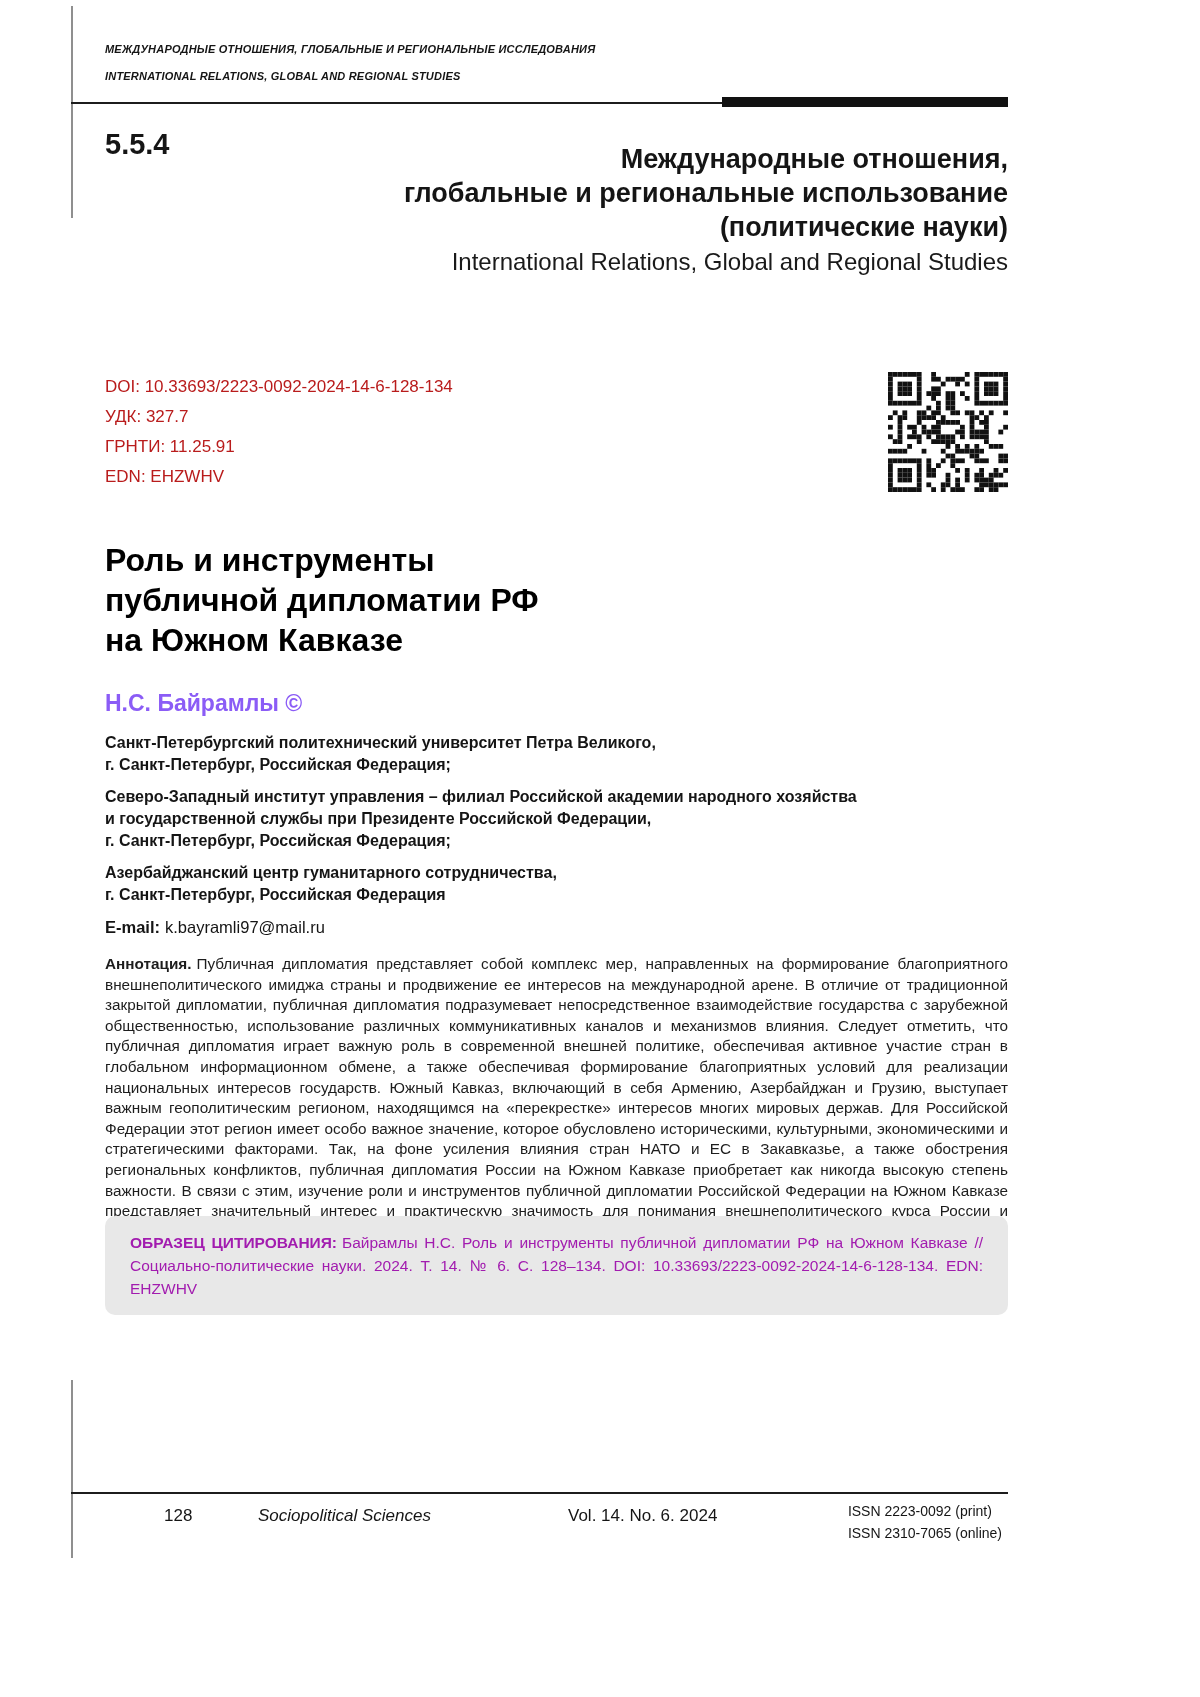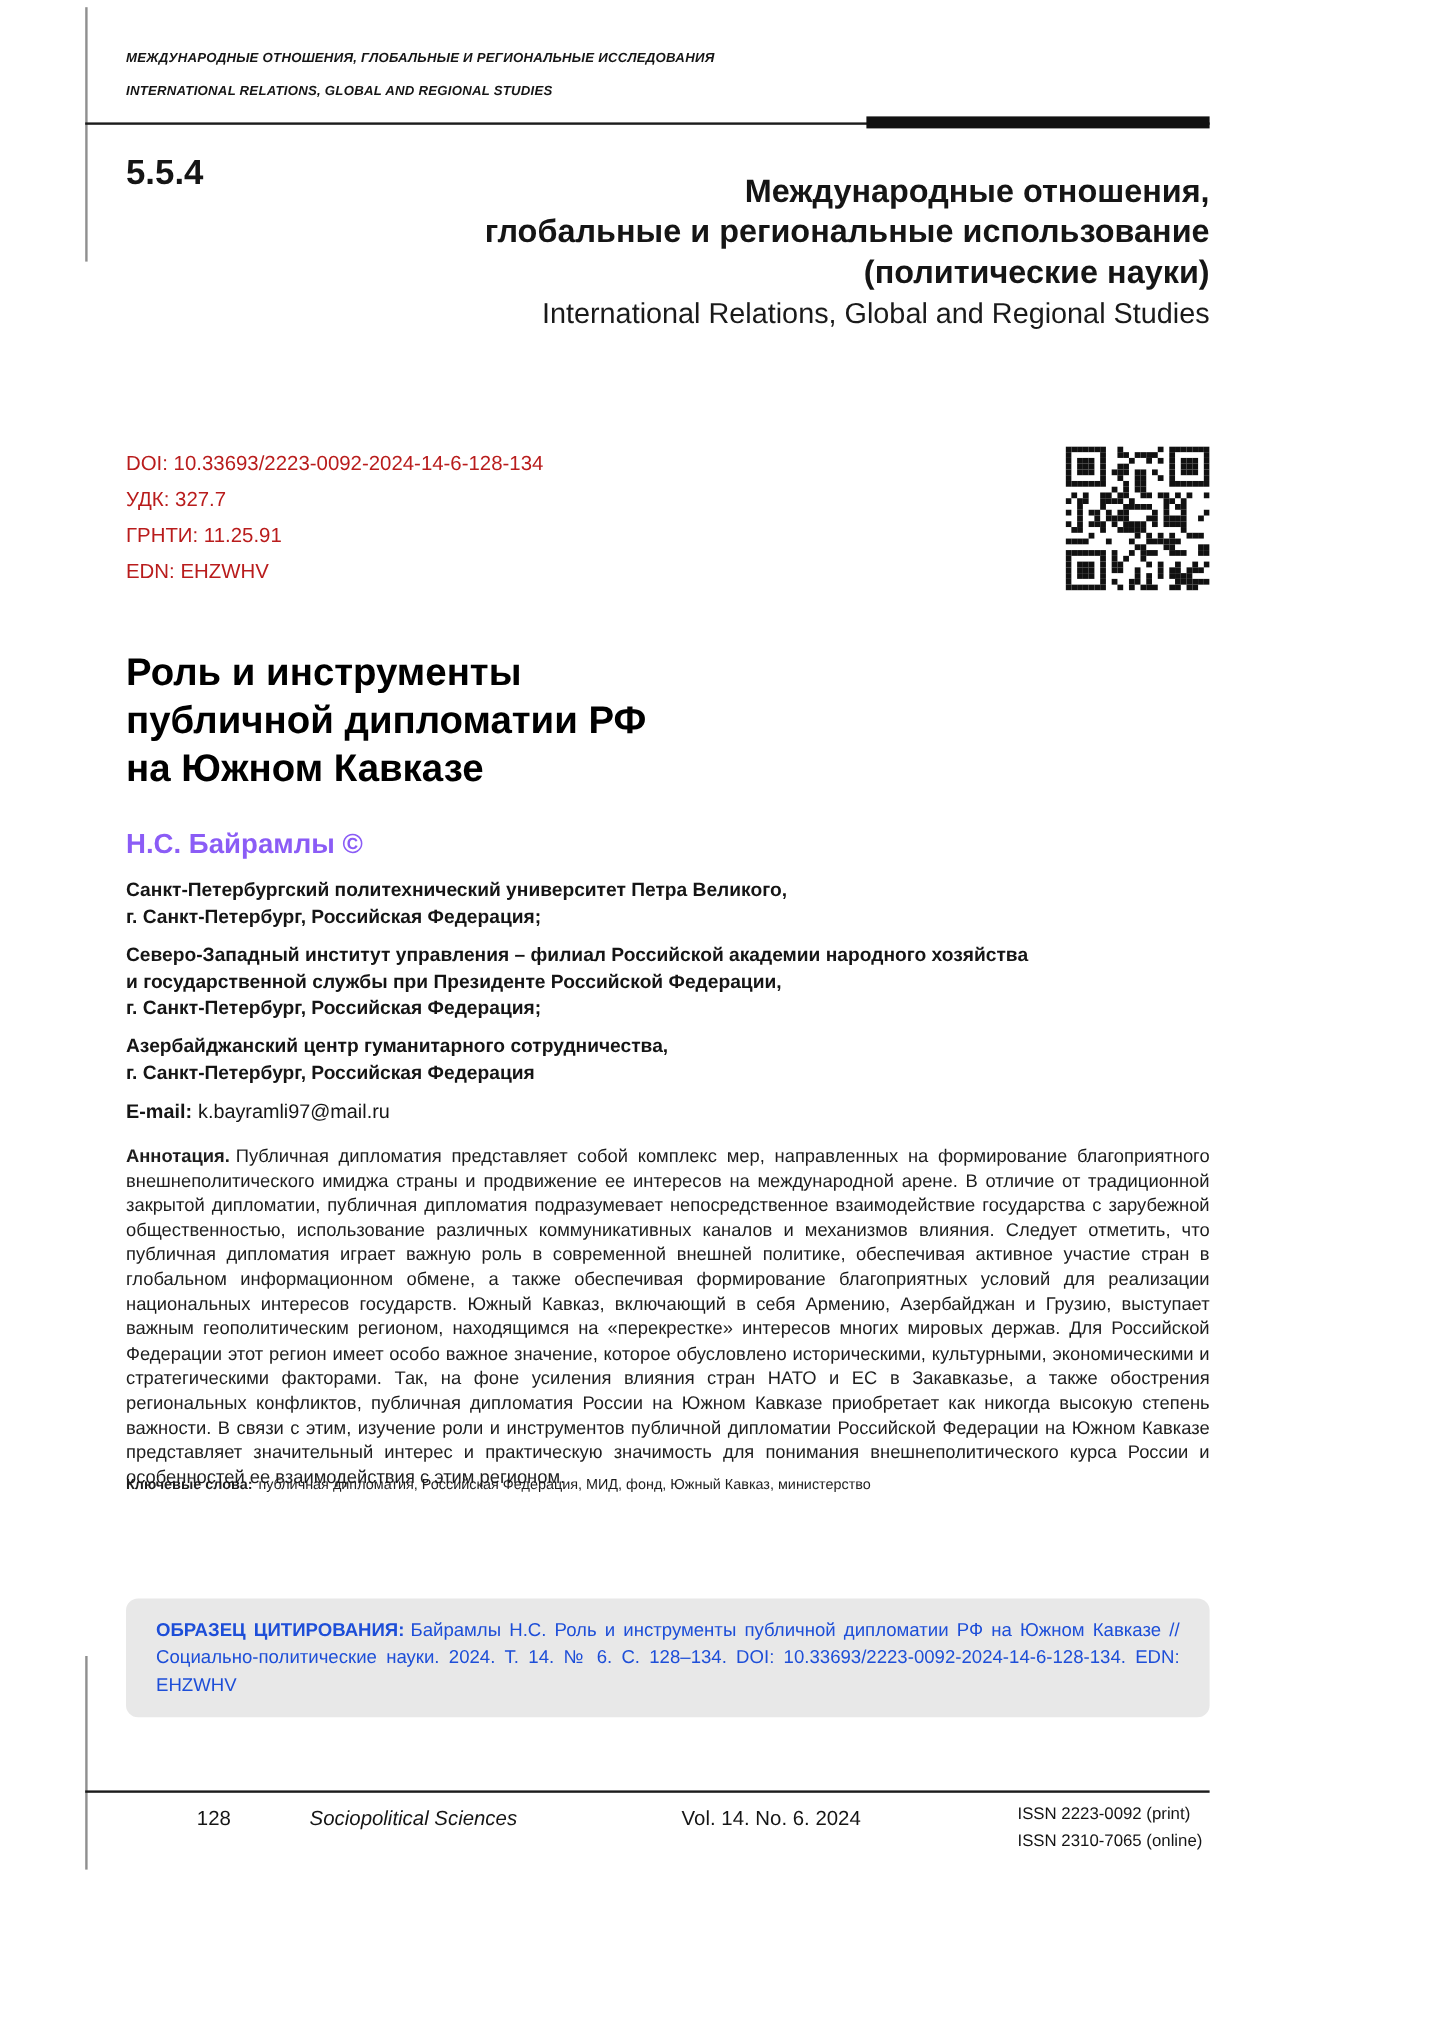--- a/index.html
+++ b/index.html
@@ -35,21 +35,21 @@
   .affil-block p { margin-bottom:10px; }
   .affil-block .line { display:block; }
   .email { margin-top:4px; font-size:16.5px; font-weight:500; }
   .email .b { font-weight:700; }
 
   .abstract { position:absolute; left:105px; top:954px; width:903px; font-size:15.3px; line-height:20.6px; text-align:justify; color:#1d1d1d; }
   .b { font-weight:700; margin-right:5px; }
 
   .keywords { position:absolute; left:105px; top:1230px; width:903px; font-size:12px; color:#1d1d1d; }
 
-  .cite-box { position:absolute; left:105px; top:1332px; width:903px; background:#e8e8e8; border-radius:10px; padding:15px 25px; font-size:15.5px; line-height:23px; text-align:justify; color:#1d4ed8; }
+  .cite-box { position:absolute; left:105px; top:1216px; width:903px; background:#e8e8e8; border-radius:10px; padding:15px 25px; font-size:15.5px; line-height:23px; text-align:justify; color:#a21caf; }
 
   .footer-rule { position:absolute; left:71px; top:1492px; width:937px; height:2px; background:#1c1c1c; }
   .footer-item { position:absolute; top:1506px; font-size:17px; color:#151515; }
   .f-page { left:117px;margin-left:47px; }
   .f-journal { left:258px; font-style:italic; }
   .f-volume { left:568px; }
   .f-issn { position:absolute; right:198px; top:1500px; font-size:14px; line-height:22px; color:#151515; }
 </style>
 </head>
 <body>

